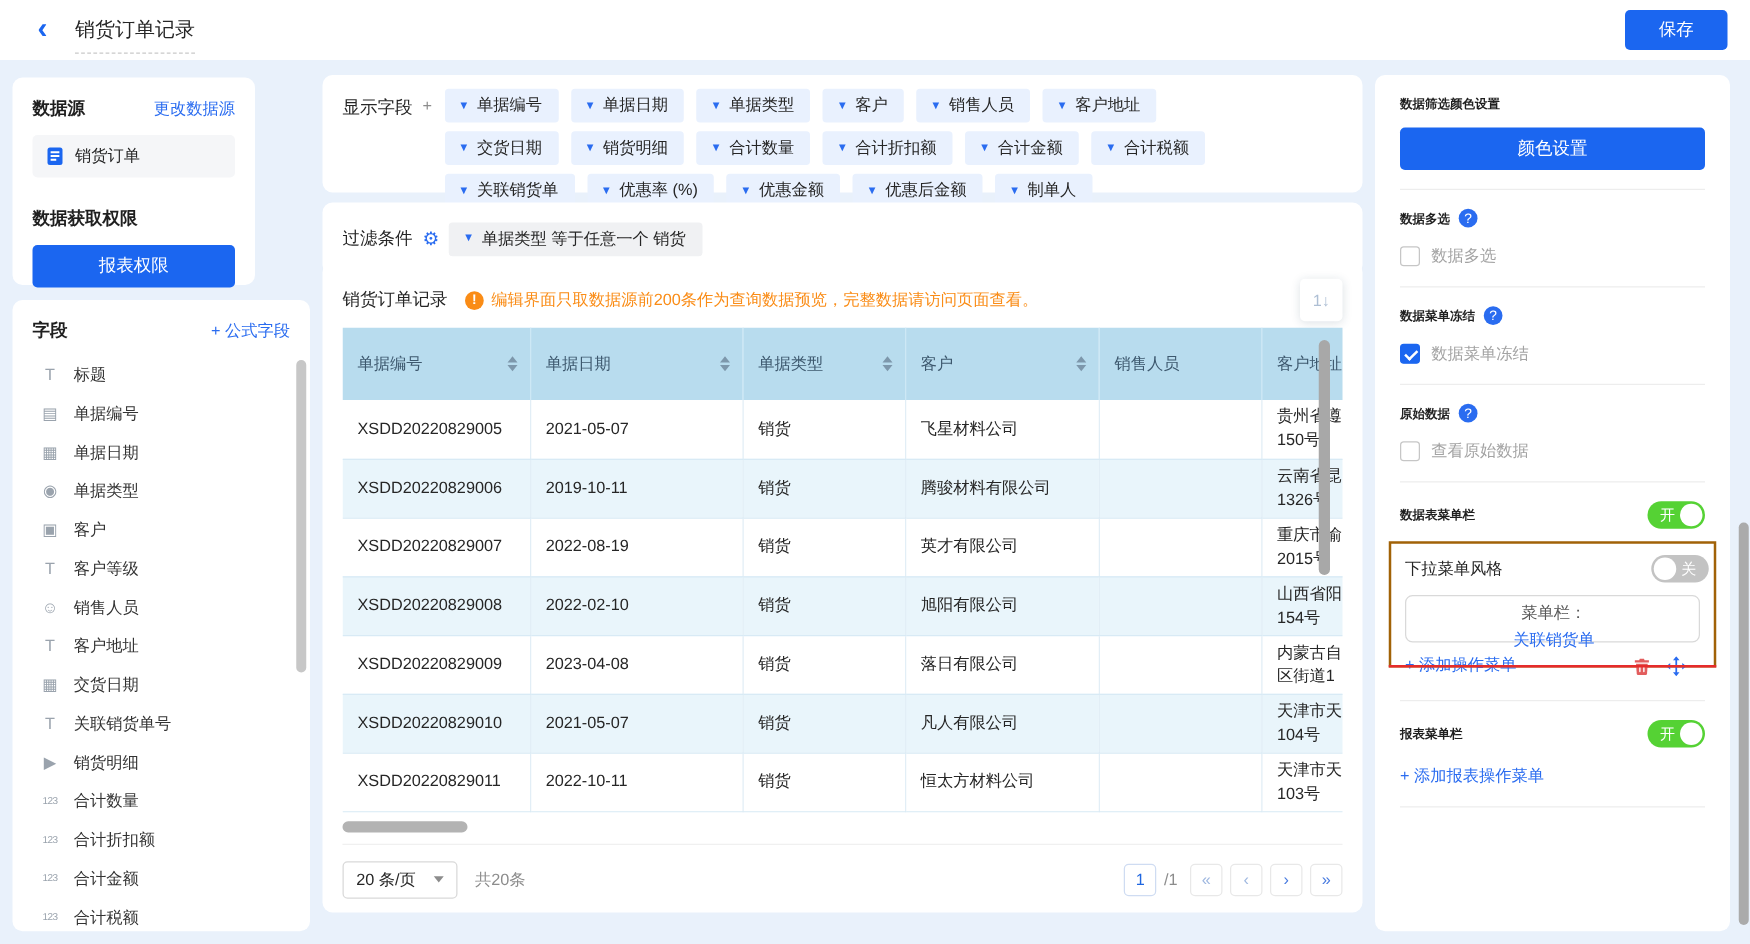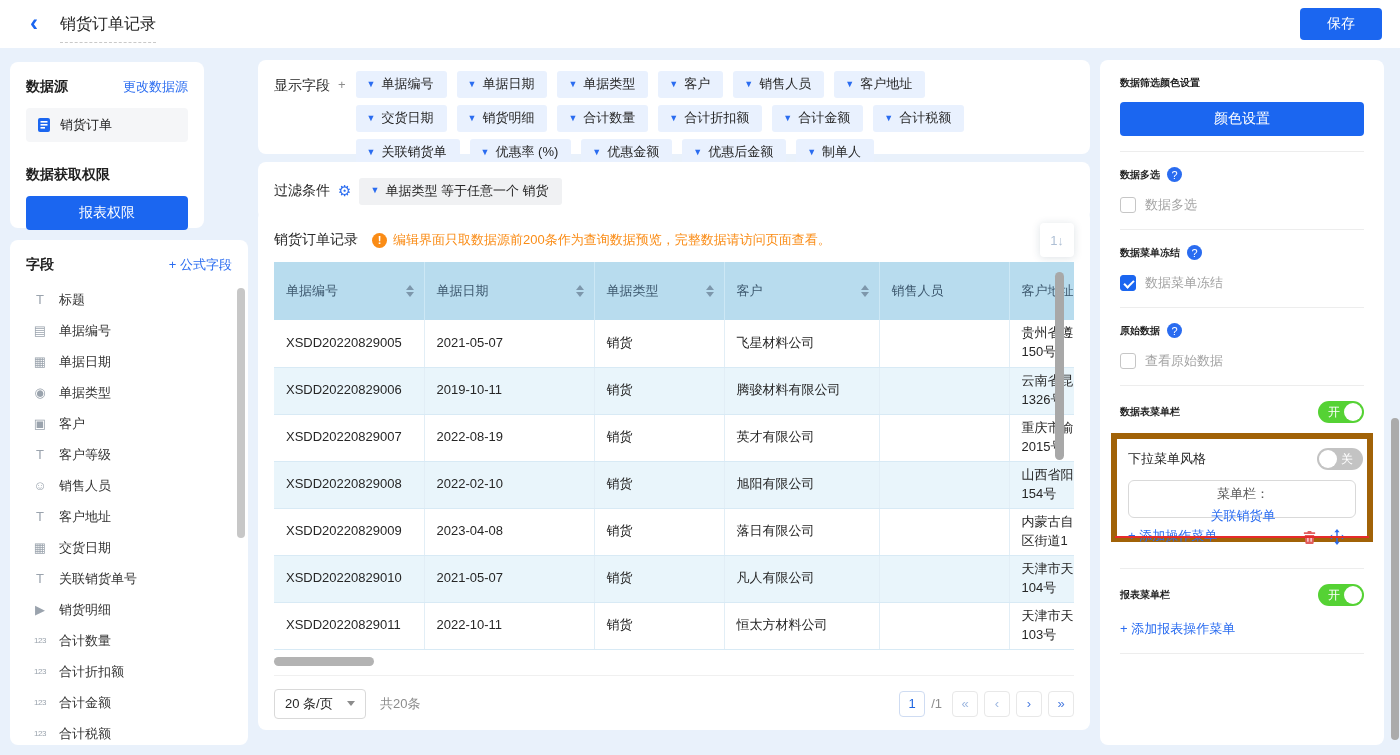--- a/index.html
+++ b/index.html
@@ -90,21 +90,21 @@
   .cb { width:16px; height:16px; border:1px solid #c6c6c6; border-radius:3px; background:#fff; flex:0 0 16px; }
   .cb.checked { background:#1b66f0; border-color:#1b66f0; position:relative; }
   .cb.checked::after { content:""; position:absolute; left:4.5px; top:1.5px; width:4px; height:8px; border:solid #fff; border-width:0 2px 2px 0; transform:rotate(45deg); }
   .cb-label { color:#a3a3a3; }
   .toggle { width:46px; height:22px; border-radius:11px; position:relative; display:flex; align-items:center; font-size:12px; color:#fff; cursor:pointer; flex:0 0 46px; }
   .toggle.on { background:#55d234; padding-left:10px; }
   .toggle.on::after { content:""; position:absolute; right:2px; top:2px; width:18px; height:18px; border-radius:50%; background:#fff; }
   .toggle.off { background:#c3c3c3; justify-content:flex-end; padding-right:10px; }
   .toggle.off::after { content:""; position:absolute; left:2px; top:2px; width:18px; height:18px; border-radius:50%; background:#fff; }
   .row-between { display:flex; align-items:center; justify-content:space-between; }
-  .red-annotation { position:relative; margin:10px -9px 0 -9px; border:6px solid #a16207; padding:9px 11px 18px 11px; }
+  .red-annotation { position:relative; margin:10px -9px 0 -9px; border:2px solid #a16207; padding:9px 11px 18px 11px; }
   .red-annotation .toggle { position:relative; right:-7px; }
   .menu-item-box { margin-top:10px; border:1px solid #d9d9d9; border-radius:6px; height:38px; display:flex; align-items:center; padding:4px 10px 0 12px; gap:4px;flex-direction:column; }
   .mi-prefix { color:#595959; }
   .mi-icons { margin-left:auto; display:flex; align-items:center; gap:12px; }
   .icon-btn { cursor:pointer; display:flex; }
   .add-op-link { position:absolute; left:11px; bottom:-9px; background:transparent; z-index:1; white-space:nowrap; }
   .red-line { position:absolute; left:-2px; bottom:-2px; width:calc(100% + 4px); height:2px; background:#e62b2b; z-index:2; }
   .add-report-link { display:inline-block; margin-top:14px; }
 
   .win-scroll { position:absolute; right:1px; top:418px; width:8px; height:322px; background:#ababab; border-radius:4px; }

